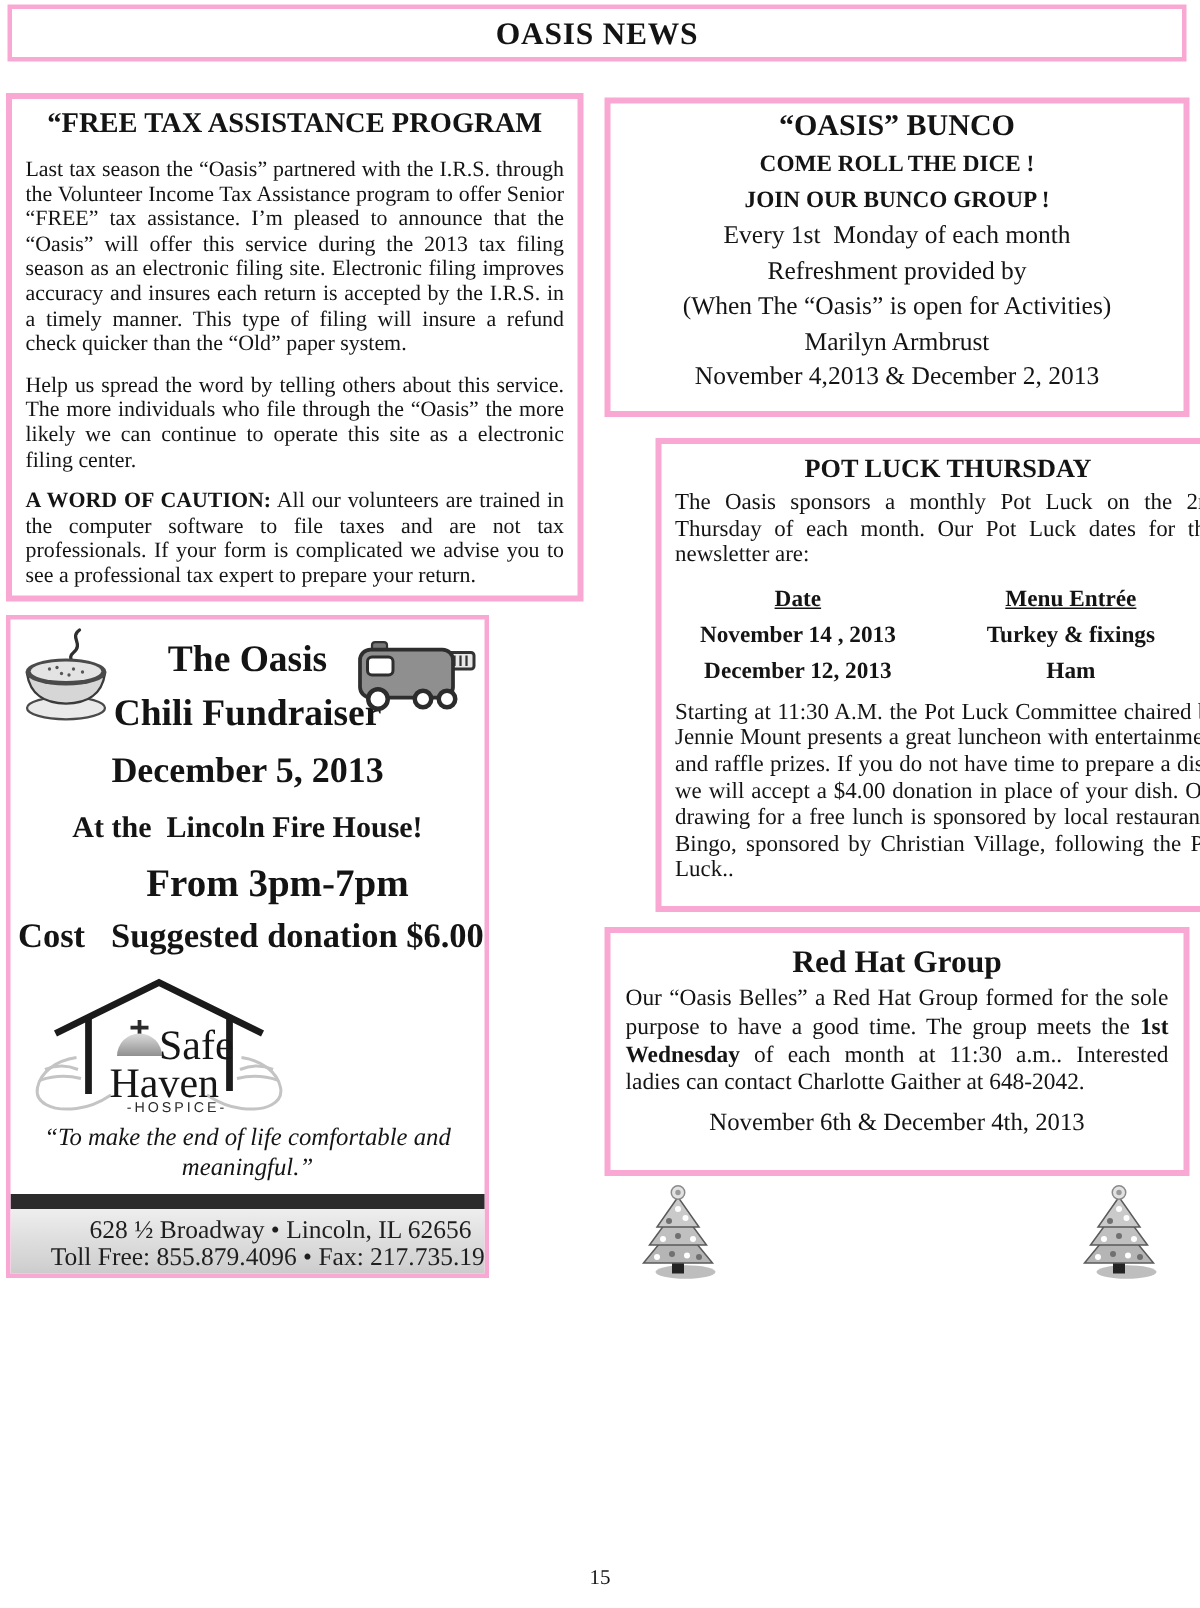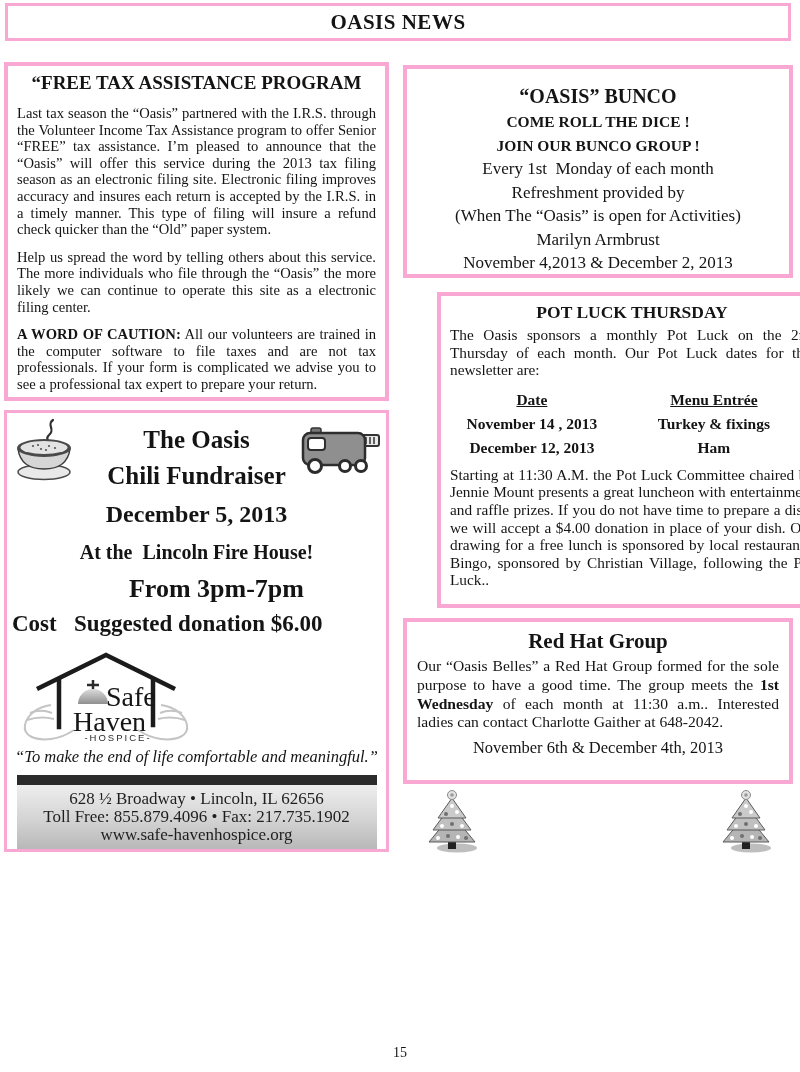--- a/index.html
+++ b/index.html
@@ -11,39 +11,39 @@
   .header-box{left:5px;top:3px;width:786px;height:38px;border-width:3px;}
   .header-title{text-align:center;font-weight:bold;font-size:21px;line-height:32px;letter-spacing:.5px;}
 
   
   .tax-box{left:4px;top:62px;width:385px;height:339px;padding:5px 9px 12px 9px;}
   .tax-title{text-align:center;font-weight:bold;font-size:19px;margin:1px 0 5px 0;}
   .tax-box p{margin:11px 0 7px 0;font-size:14.6px;line-height:16.6px;text-align:justify;}
   .b{font-weight:bold;}
 
   
-  .chili-box{left:4px;top:410px;width:385px;height:442px;border-width:3px;}
+  .chili-box{left:4px;top:410px;width:322px;height:442px;border-width:3px;}
   .chili-line{font-weight:bold;text-align:center;}
   .cl1{font-size:25px;line-height:34px;margin-top:10px;}
   .cl2{font-size:25px;line-height:38px;}
   .cl3{font-size:24px;line-height:38px;}
   .cl4{font-size:20px;line-height:38px;white-space:pre;}
   .cl5{font-size:26px;line-height:36px;margin-left:40px;}
   .cl6{font-size:23px;line-height:34px;text-align:left;padding-left:5px;white-space:pre;}
   .soup-icon{position:absolute;left:8px;top:4px;}
   .truck-icon{position:absolute;right:3px;top:12px;}
   .sh-logo{margin:6px 0 0 14px;}
   .tagline{text-align:center;font-style:italic;font-size:16.5px;line-height:20px;margin-top:0;}
   .addr-wrap{width:360px;margin:8px auto 0 auto;}
   .addr-bar{height:10px;background:#2b2b2b;}
   .addr-grad{background:linear-gradient(180deg,#eeeeee 0%,#d2d2d2 55%,#b6b6b6 100%);
              text-align:center;font-size:17px;line-height:18px;padding:5px 0 7px 0;color:#1e1e1e;}
 
   
-  .bunco-box{left:403px;top:65px;width:390px;height:213px;padding-top:14px;text-align:center;}
+  .bunco-box{left:403px;top:65px;width:390px;height:213px;padding-top:2px;text-align:center;}
   .bunco-title{font-weight:bold;font-size:20px;line-height:27px;}
   .bunco-b{font-weight:bold;font-size:15.5px;line-height:23.5px;}
   .bunco-r{font-size:17px;line-height:23.5px;white-space:pre;}
 
   
   .potluck-box{left:389px;top:292px;width:390px;height:316px;padding:5px 9px 13px 9px;margin-left:48px;}
   .potluck-title{text-align:center;font-weight:bold;font-size:17.5px;line-height:22px;margin-bottom:3px;}
   .potluck-box p{margin:0;font-size:15.3px;line-height:17.6px;text-align:justify;}
   .pl-table{margin:9px 0 6px 0;}
   .pl-row{display:flex;}

